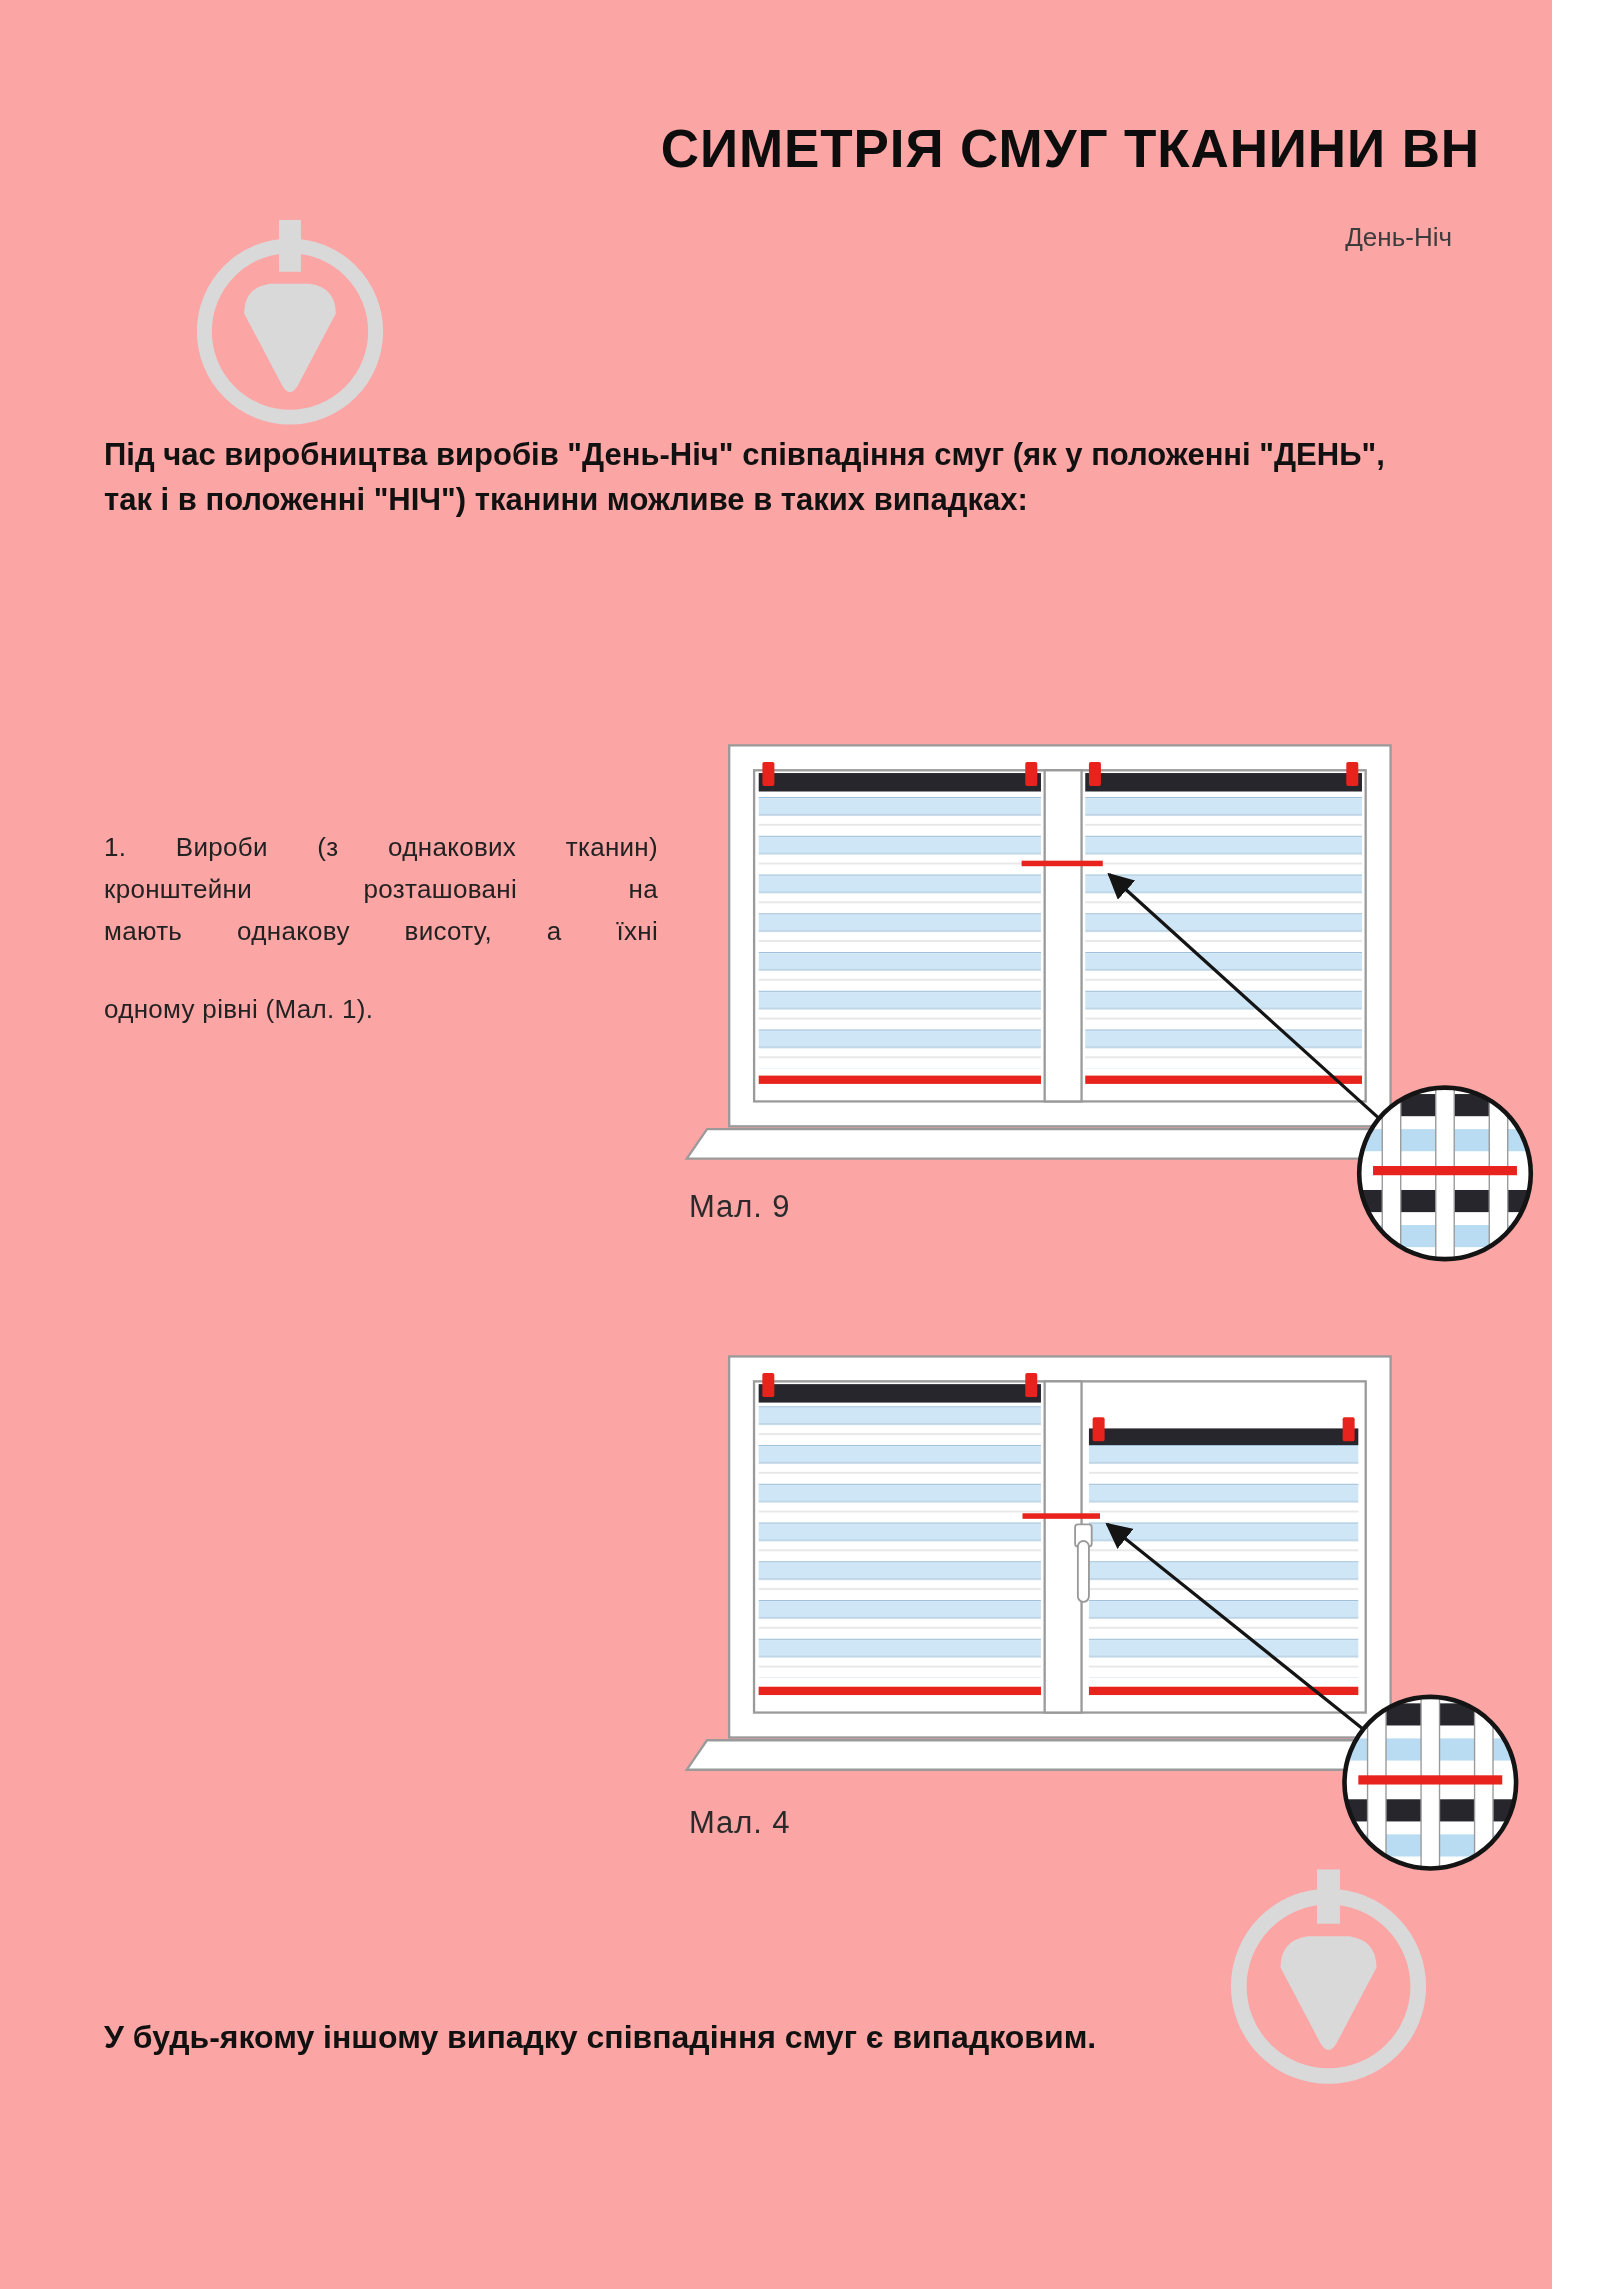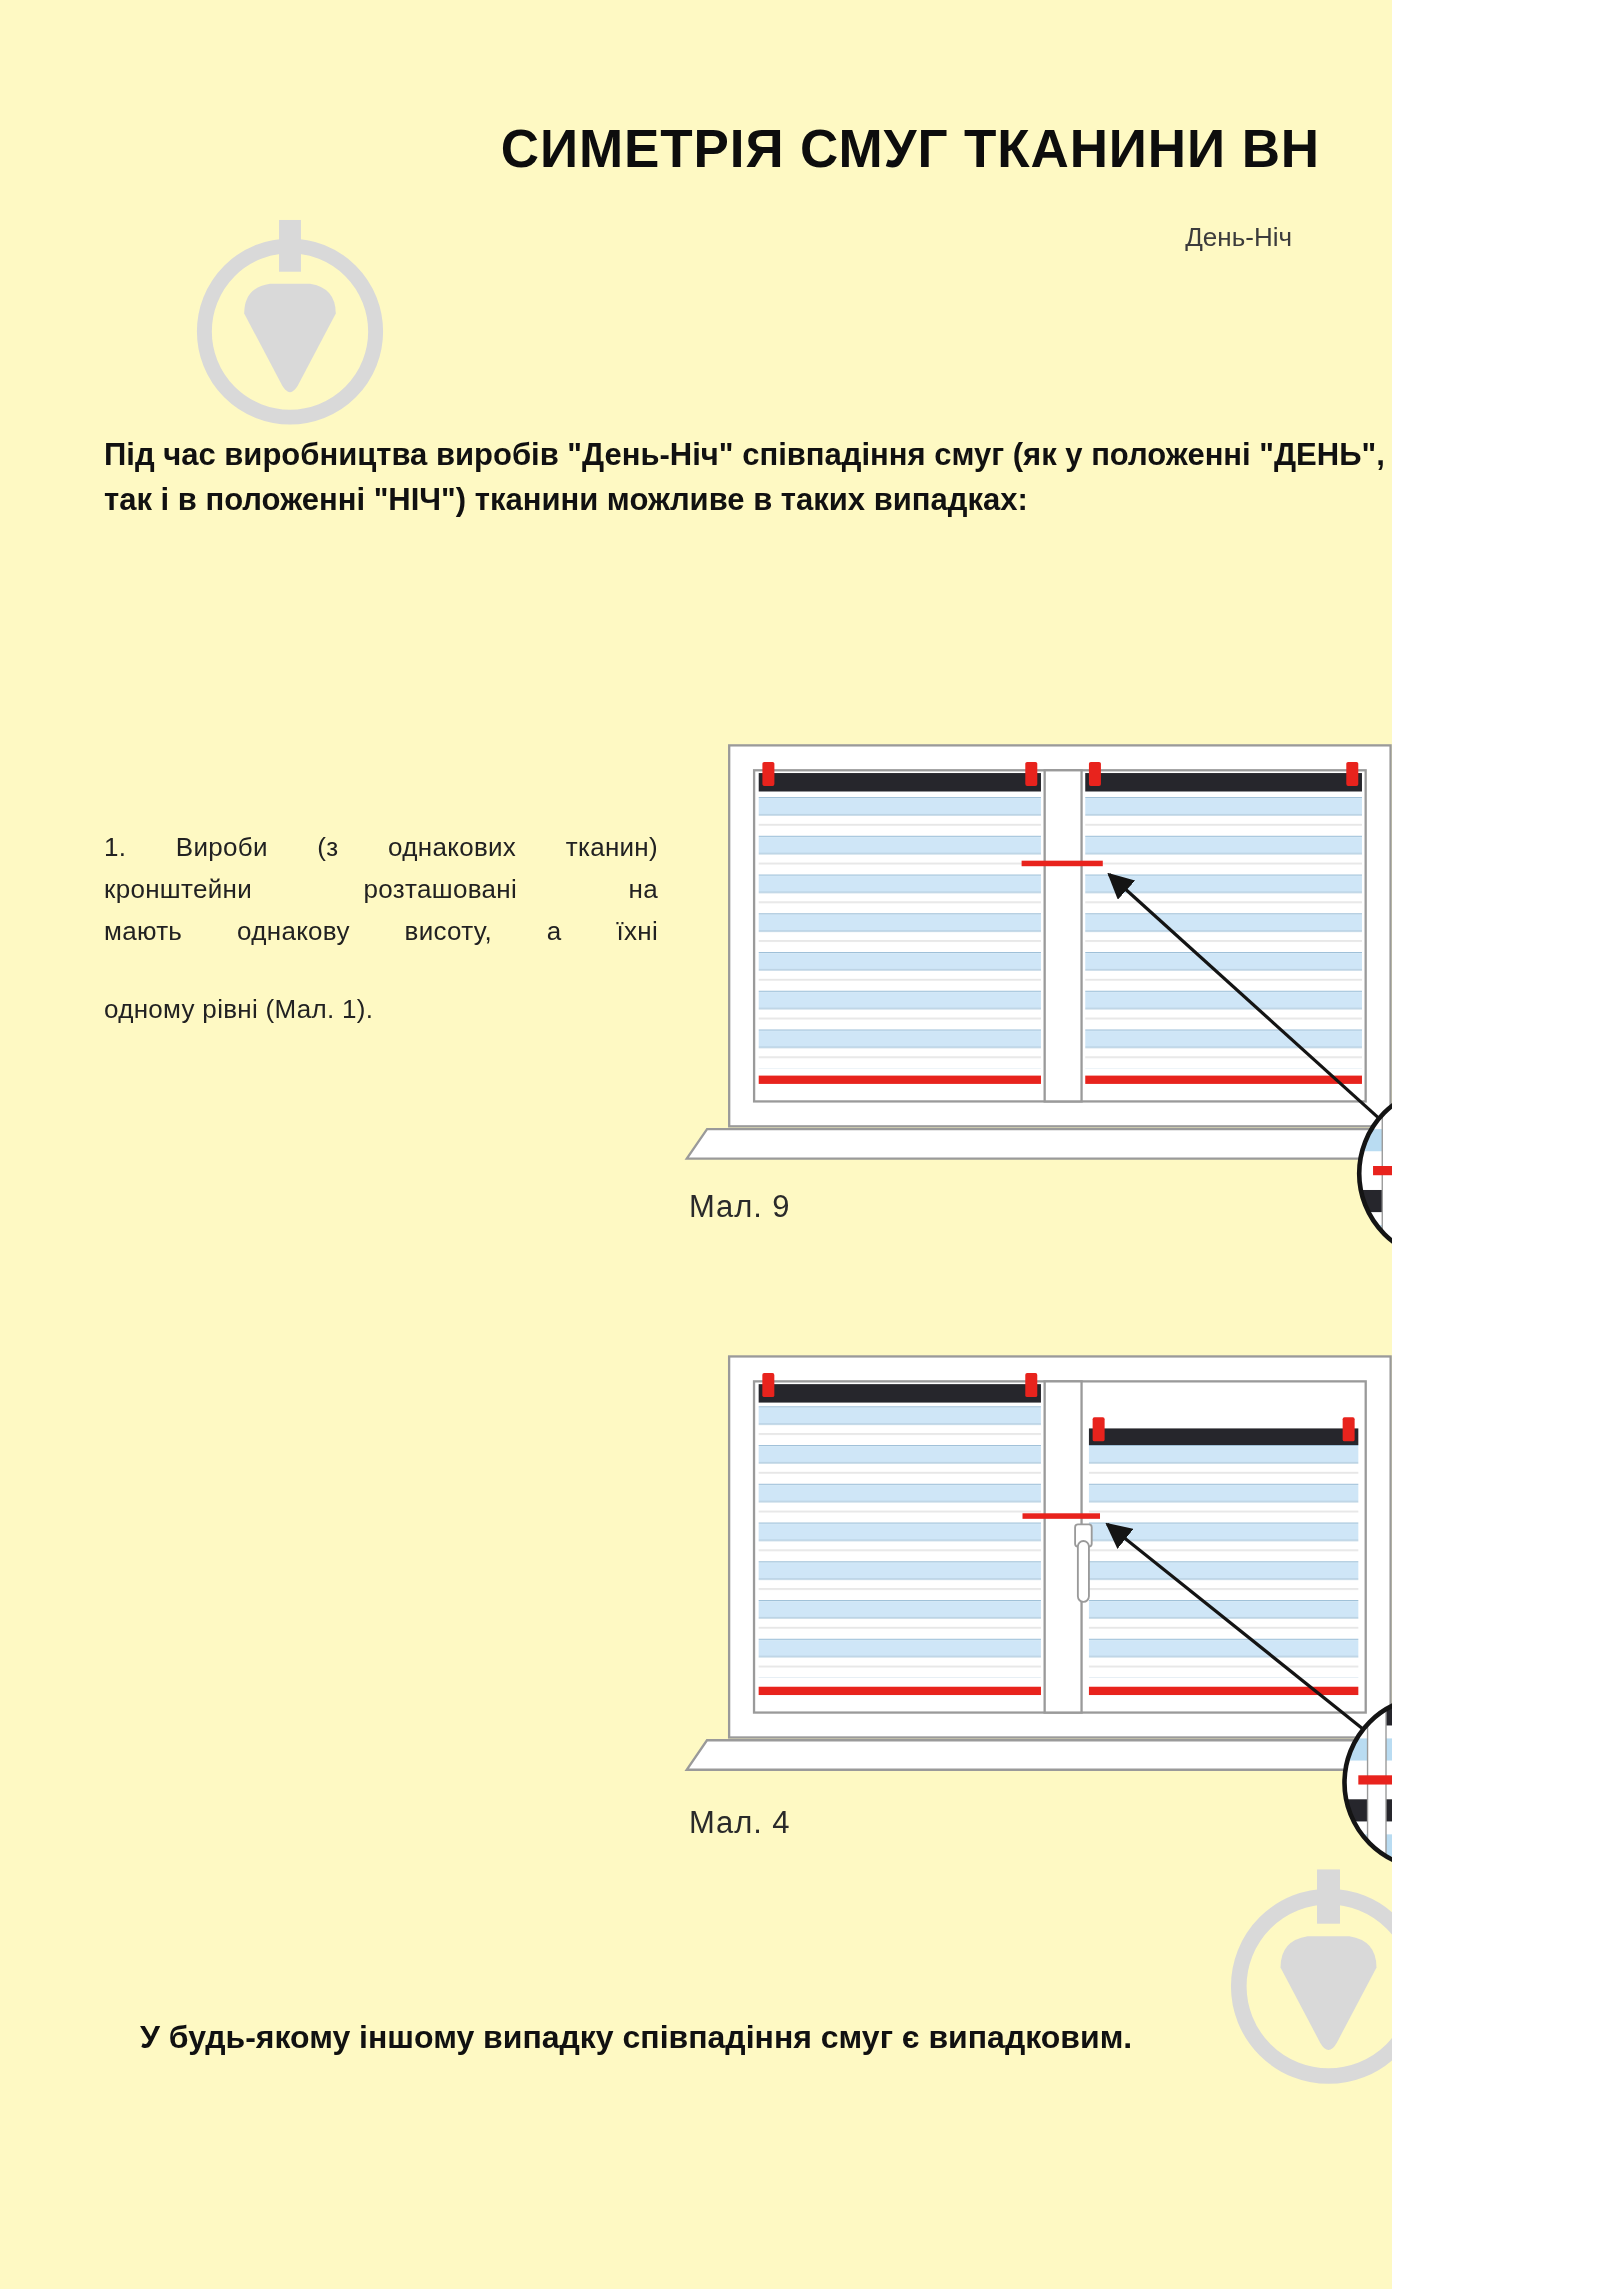--- a/index.html
+++ b/index.html
@@ -1,19 +1,19 @@
 <!DOCTYPE html>
 <html style="--accent-red: #e8231d; --stripe-blue: #cfe6f7; --stripe-blue-deep: #b9dcf2; --dark-strip: #26262c; --frame-gray: #9a9a9a; --watermark-gray: #d9d9d9; --text: #1c1c1c;font-size:14.8px"><head>
 <meta charset="utf-8">
 <style>
   html,body{margin:0;padding:0;background:#ffffff;}
   .page{
     position:relative;
-    width:1392px;height:2290px;
-    background:#fef9c3;
+    width:1552px;height:2290px;
+    background:#fca5a5;
     font-family:"Liberation Sans","DejaVu Sans",sans-serif;
     color:var(--text,#1c1c1c);
     overflow:hidden;
   }
   .title{
     position:absolute;top:118px;right:72px;
     font-size:53px;font-weight:700;letter-spacing:0.9px;
     color:#0d0d0d;white-space:nowrap;margin:0;
   }
   .subtitle{
@@ -32,21 +32,21 @@
   .case2{top:1444px;}
   .jline{text-align:justify;text-align-last:justify;}
   .jlast{text-align-last:left;margin-top:36px;}
   .caption{
     position:absolute;font-size:31px;color:#2a2a2a;letter-spacing:0.9px;
   }
   .cap1{top:1189px;left:689px;}
   .cap2{top:1805px;left:689px;}
   .footer{
     position:absolute;top:2019px;left:104px;
-    font-size:32px;font-weight:700;color:#111;white-space:nowrap;margin-left:36px;
+    font-size:32px;font-weight:700;color:#111;white-space:nowrap;
   }
   .watermark{position:absolute;}
   .wm-top{left:180px;top:210px;width:220px;height:229px;}
   .wm-bottom{left:1213px;top:1859px;width:231px;height:240px;}
   .wm-fill{fill:var(--watermark-gray,#d9d9d9);}
   .wm-ring{fill:none;stroke:var(--watermark-gray,#d9d9d9);stroke-width:15;}
   .fig{position:absolute;}
   .fig1{left:683px;top:738px;width:858px;height:535px;}
   .fig2{left:683px;top:1347px;width:858px;height:554px;}
   .frame{fill:#ffffff;stroke:var(--frame-gray,#9a9a9a);stroke-width:2.5;}

